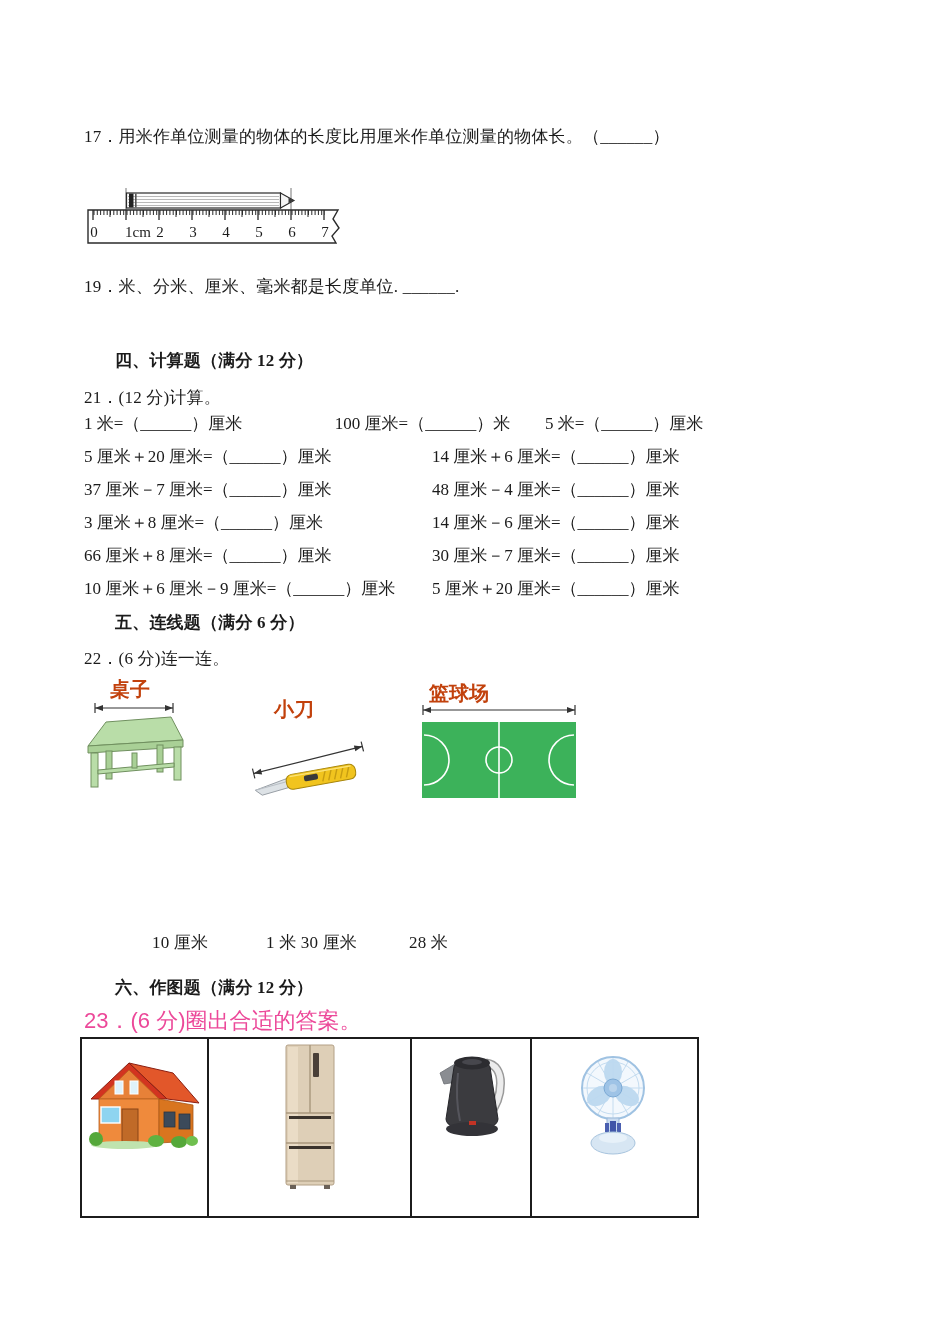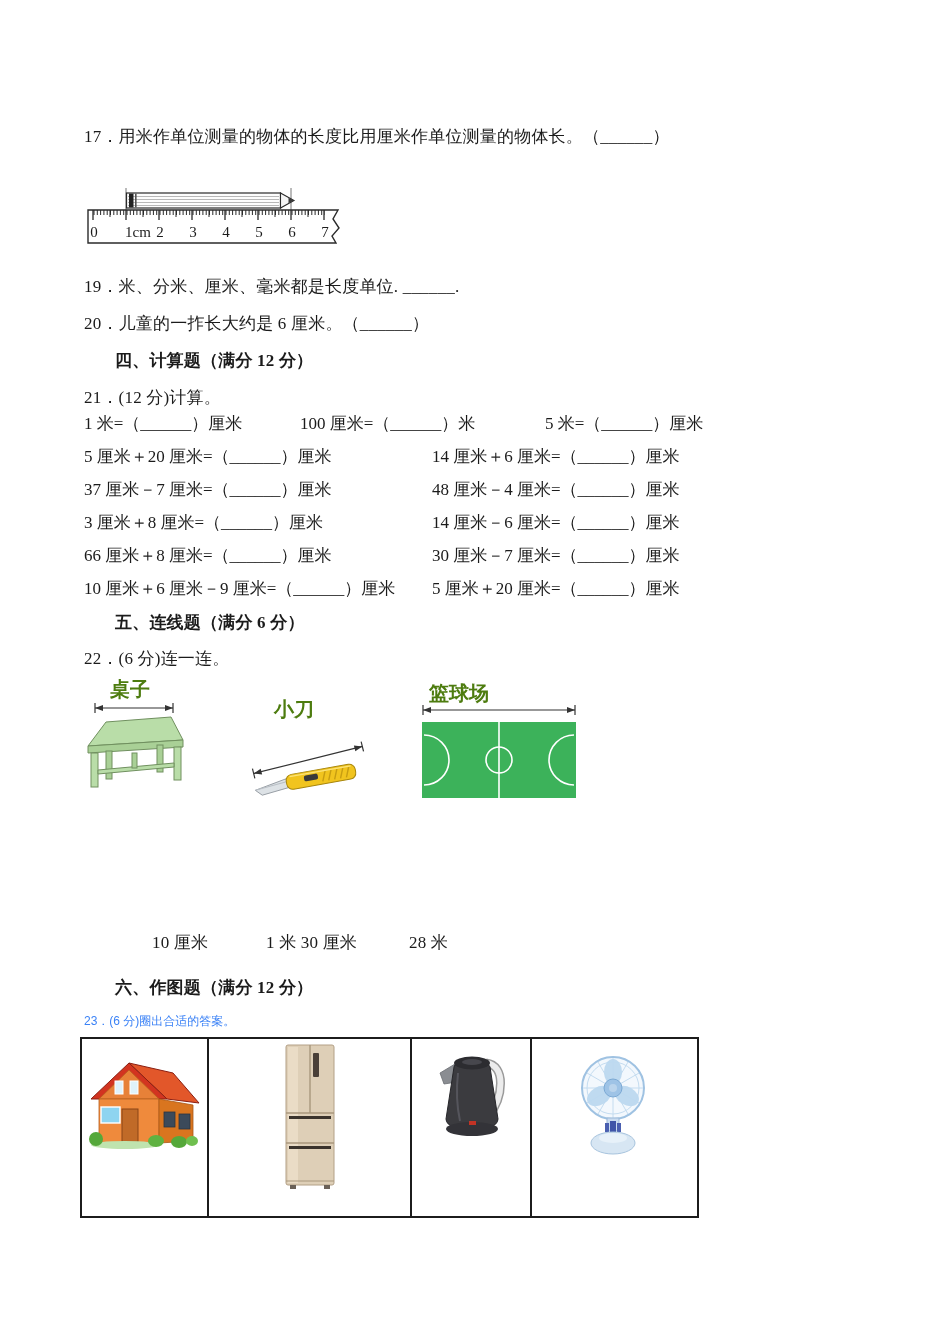--- a/index.html
+++ b/index.html
@@ -1,28 +1,28 @@
 <!DOCTYPE html>
 <html><head>
 <meta charset="utf-8">
 <style>
   html,body{margin:0;padding:0;background:#fff;}
   .page{position:relative;width:778px;height:1344px;background:#ffffff;overflow:hidden;
         font-family:"Liberation Serif","DejaVu Serif",serif;color:#1b1b1b;}
   .abs{position:absolute;}
   .line{font-size:17px;line-height:22px;white-space:nowrap;letter-spacing:.2px;}
   .bold{font-weight:bold;margin-left:31px;}
-  .figlabel{font-size:20px;font-weight:bold;color:#4d7c0f;
+  .figlabel{font-size:20px;font-weight:bold;color:#c2410c;
             font-family:"Liberation Sans","DejaVu Sans",sans-serif;white-space:nowrap;}
   .calc .crow{display:flex;margin-bottom:12px;font-size:17px;line-height:21px;white-space:nowrap;}
   .calc .ca{width:216px;}
-  .calc .cb{width:245px;}
+  .calc .cb{width:245px;text-align:center;}
   .calc .c1{width:348px;}
-  .q23line{font-size:12px;line-height:22px;white-space:nowrap;
-           font-family:"Liberation Sans","DejaVu Sans",sans-serif;color:#3b82f6;}
+  .q23line{font-size:22px;line-height:22px;white-space:nowrap;
+           font-family:"Liberation Sans","DejaVu Sans",sans-serif;color:#ec4899;}
   .pictable{display:flex;width:619px;height:181px;border:2px solid #1c1c1c;box-sizing:border-box;background:#fff;}
   .pictable .cell{box-sizing:border-box;border-right:2px solid #1c1c1c;display:flex;justify-content:center;align-items:flex-start;}
   .pictable .cell:last-child{border-right:none;}
   .c-house{flex:0 0 127px;padding-top:18px;}
   .c-fridge{flex:0 0 203px;padding-top:4px;}
   .c-kettle{flex:0 0 120px;padding-top:8px;}
   .c-fan{flex:0 0 161px;padding-top:13px;}
   svg{display:block;}
 </style>
 </head>
@@ -78,23 +78,20 @@
       <text x="173" y="51">5</text>
       <text x="206" y="51">6</text>
       <text x="239" y="51">7</text>
     </g>
   </svg>
 
   <div class="line abs" style="left:84px;top:276px">
     <span>19．</span><span>米、分米、厘米、毫米都是长度单位.</span><span> ______</span><span>.</span>
   </div>
 
-  <div class="line abs" style="left:84px;top:313px">
-    <span>20．</span><span>儿童的一拃长大约是 6 厘米。</span><span>（______）</span>
-  </div>
 
   <div class="line bold abs" style="left:84px;top:350px">四、计算题（满分 12 分）</div>
 
   <div class="line abs" style="left:84px;top:387px">21．(12 分)计算。</div>
 
   <div class="calc abs" style="left:84px;top:413px">
     <div class="crow">
       <span class="ca">1 米=（______）厘米</span>
       <span class="cb">100 厘米=（______）米</span>
       <span>5 米=（______）厘米</span>

